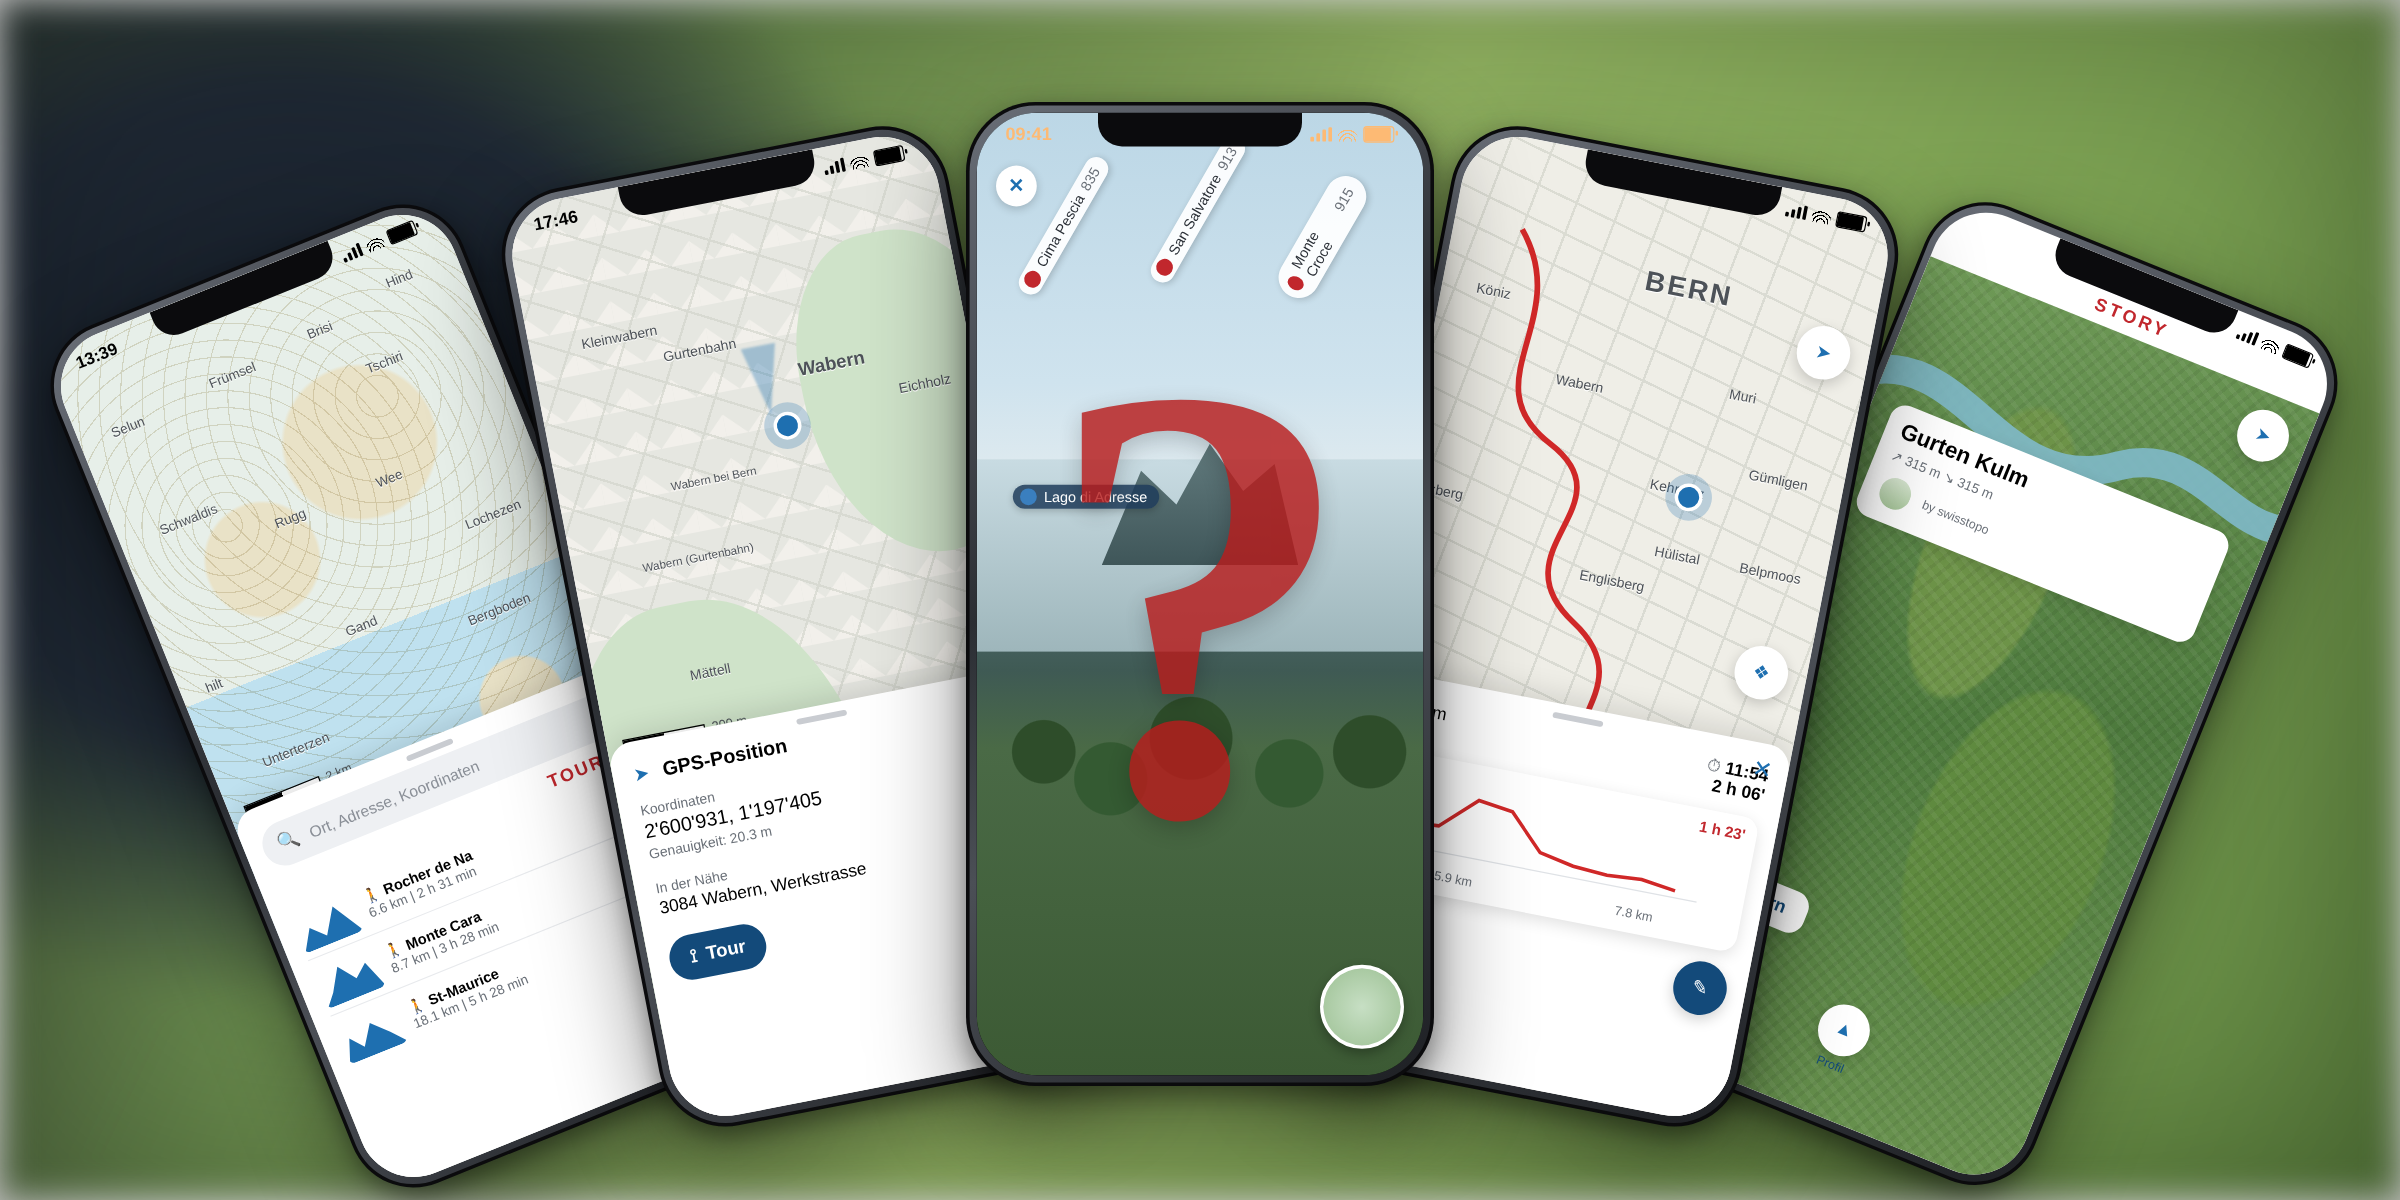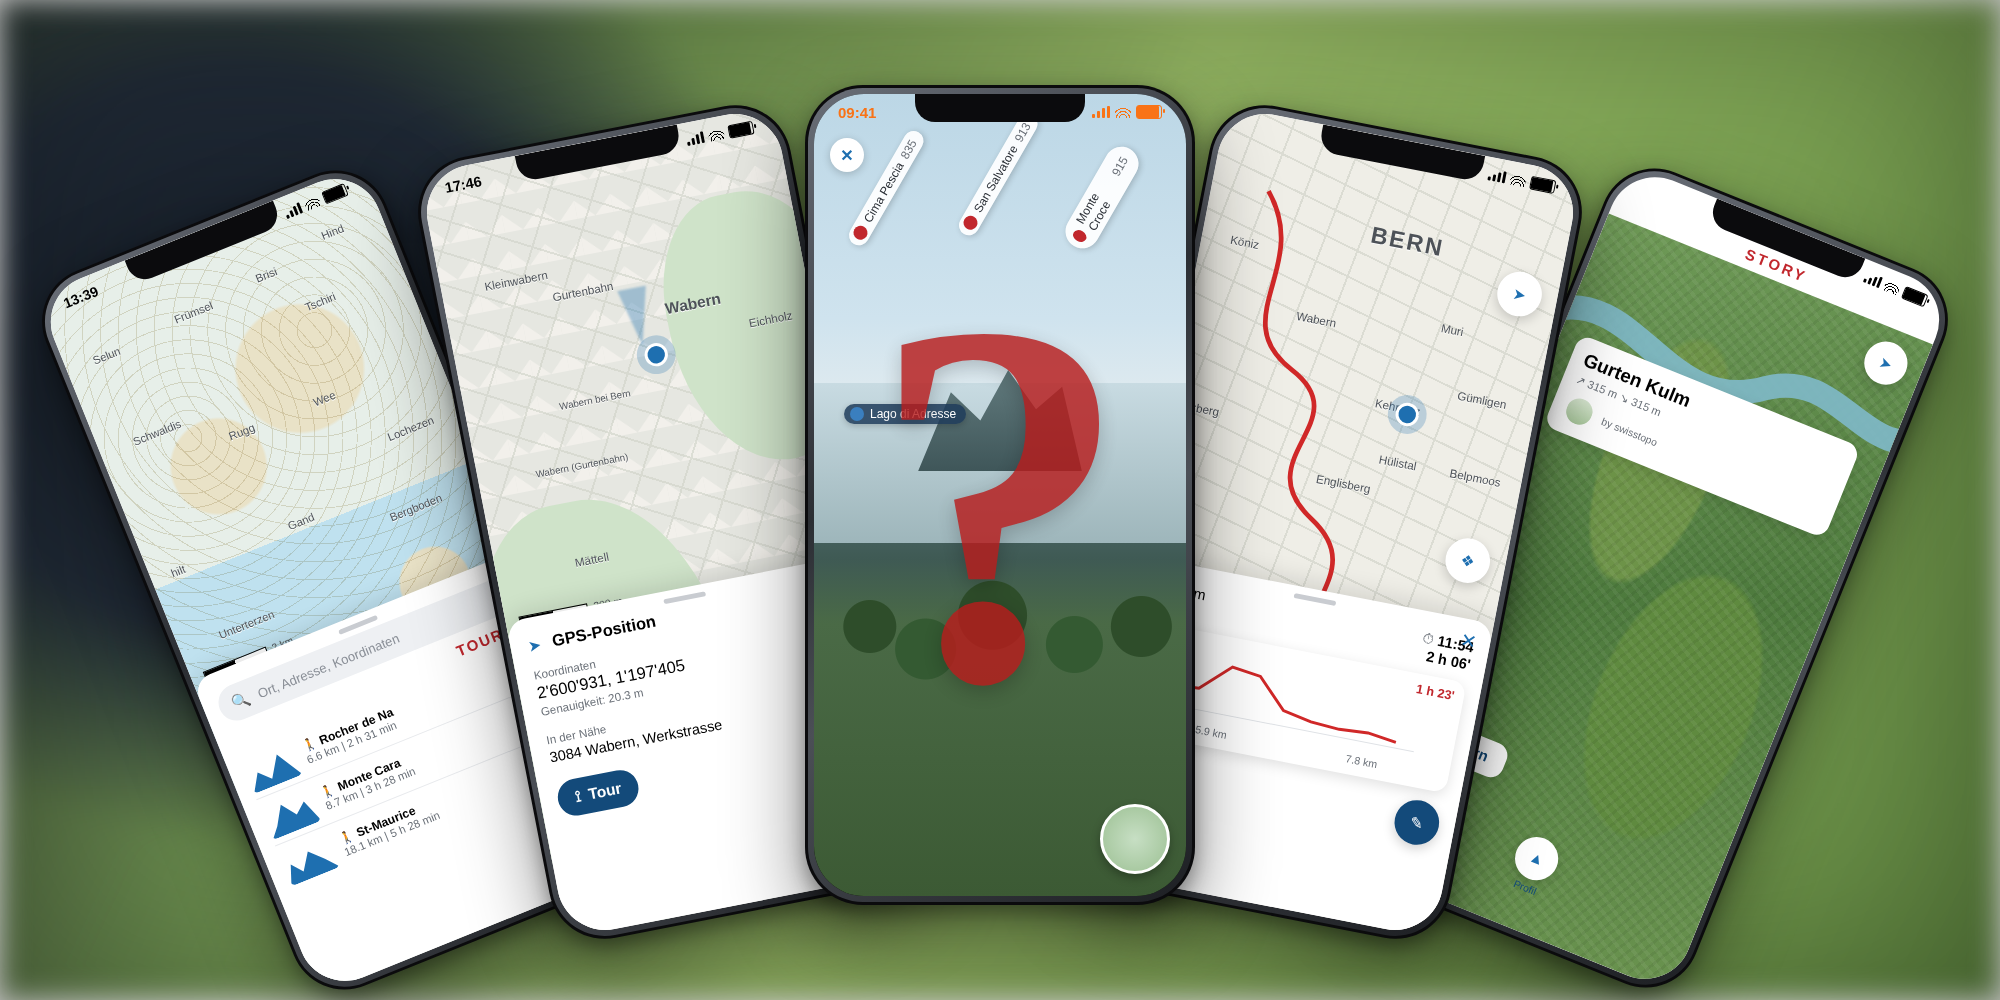--- a/index.html
+++ b/index.html
@@ -9,21 +9,21 @@
       filter:blur(14px) saturate(1.05);}
   .vig{position:absolute;inset:0;box-shadow:inset 0 0 220px rgba(0,0,0,.35);}
   .stage{position:absolute;inset:0;}
   .phone-wrap{position:absolute;left:50%;top:50%;}
   .phone{position:relative;width:390px;height:820px;border-radius:58px;background:#0b0b0d;box-shadow:0 30px 80px rgba(0,0,0,.45),0 8px 20px rgba(0,0,0,.35);}
   .rim{position:absolute;inset:3px;border-radius:55px;background:linear-gradient(145deg,#6a6f78,#2b2e33 40%,#4b4f56 60%,#1d1f23);}
   .glass{position:absolute;inset:9px;border-radius:50px;background:#fff;overflow:hidden;}
   .notch{position:absolute;top:0;left:50%;transform:translateX(-50%);width:170px;height:28px;background:#0b0b0d;border-radius:0 0 20px 20px;z-index:50;}
   .status{position:absolute;top:6px;left:0;right:0;height:24px;display:flex;justify-content:space-between;align-items:center;padding:0 24px;font-size:15px;font-weight:600;z-index:40;}
   .status.dark{color:#000;}
-  .status.light{color:#f97316;}
+  .status.light{color:#fdba74;}
   .st-icons{display:flex;gap:5px;align-items:center;}
   .bars{display:flex;gap:2px;align-items:flex-end;height:12px;}
   .bars i{width:3px;background:currentColor;border-radius:1px;}
   .bars i:nth-child(1){height:4px}.bars i:nth-child(2){height:7px}.bars i:nth-child(3){height:10px}.bars i:nth-child(4){height:12px}
   .wifi{width:16px;height:12px;position:relative;}
   .wifi::before{content:"";position:absolute;inset:0;background:
      radial-gradient(circle at 50% 100%,transparent 3px,currentColor 3px,currentColor 4px,transparent 4px),
      radial-gradient(circle at 50% 100%,transparent 6px,currentColor 6px,currentColor 7px,transparent 7px),
      radial-gradient(circle at 50% 100%,transparent 9px,currentColor 9px,currentColor 10px,transparent 10px);}
   .batt{width:24px;height:12px;border:1.5px solid currentColor;border-radius:3px;position:relative;}

